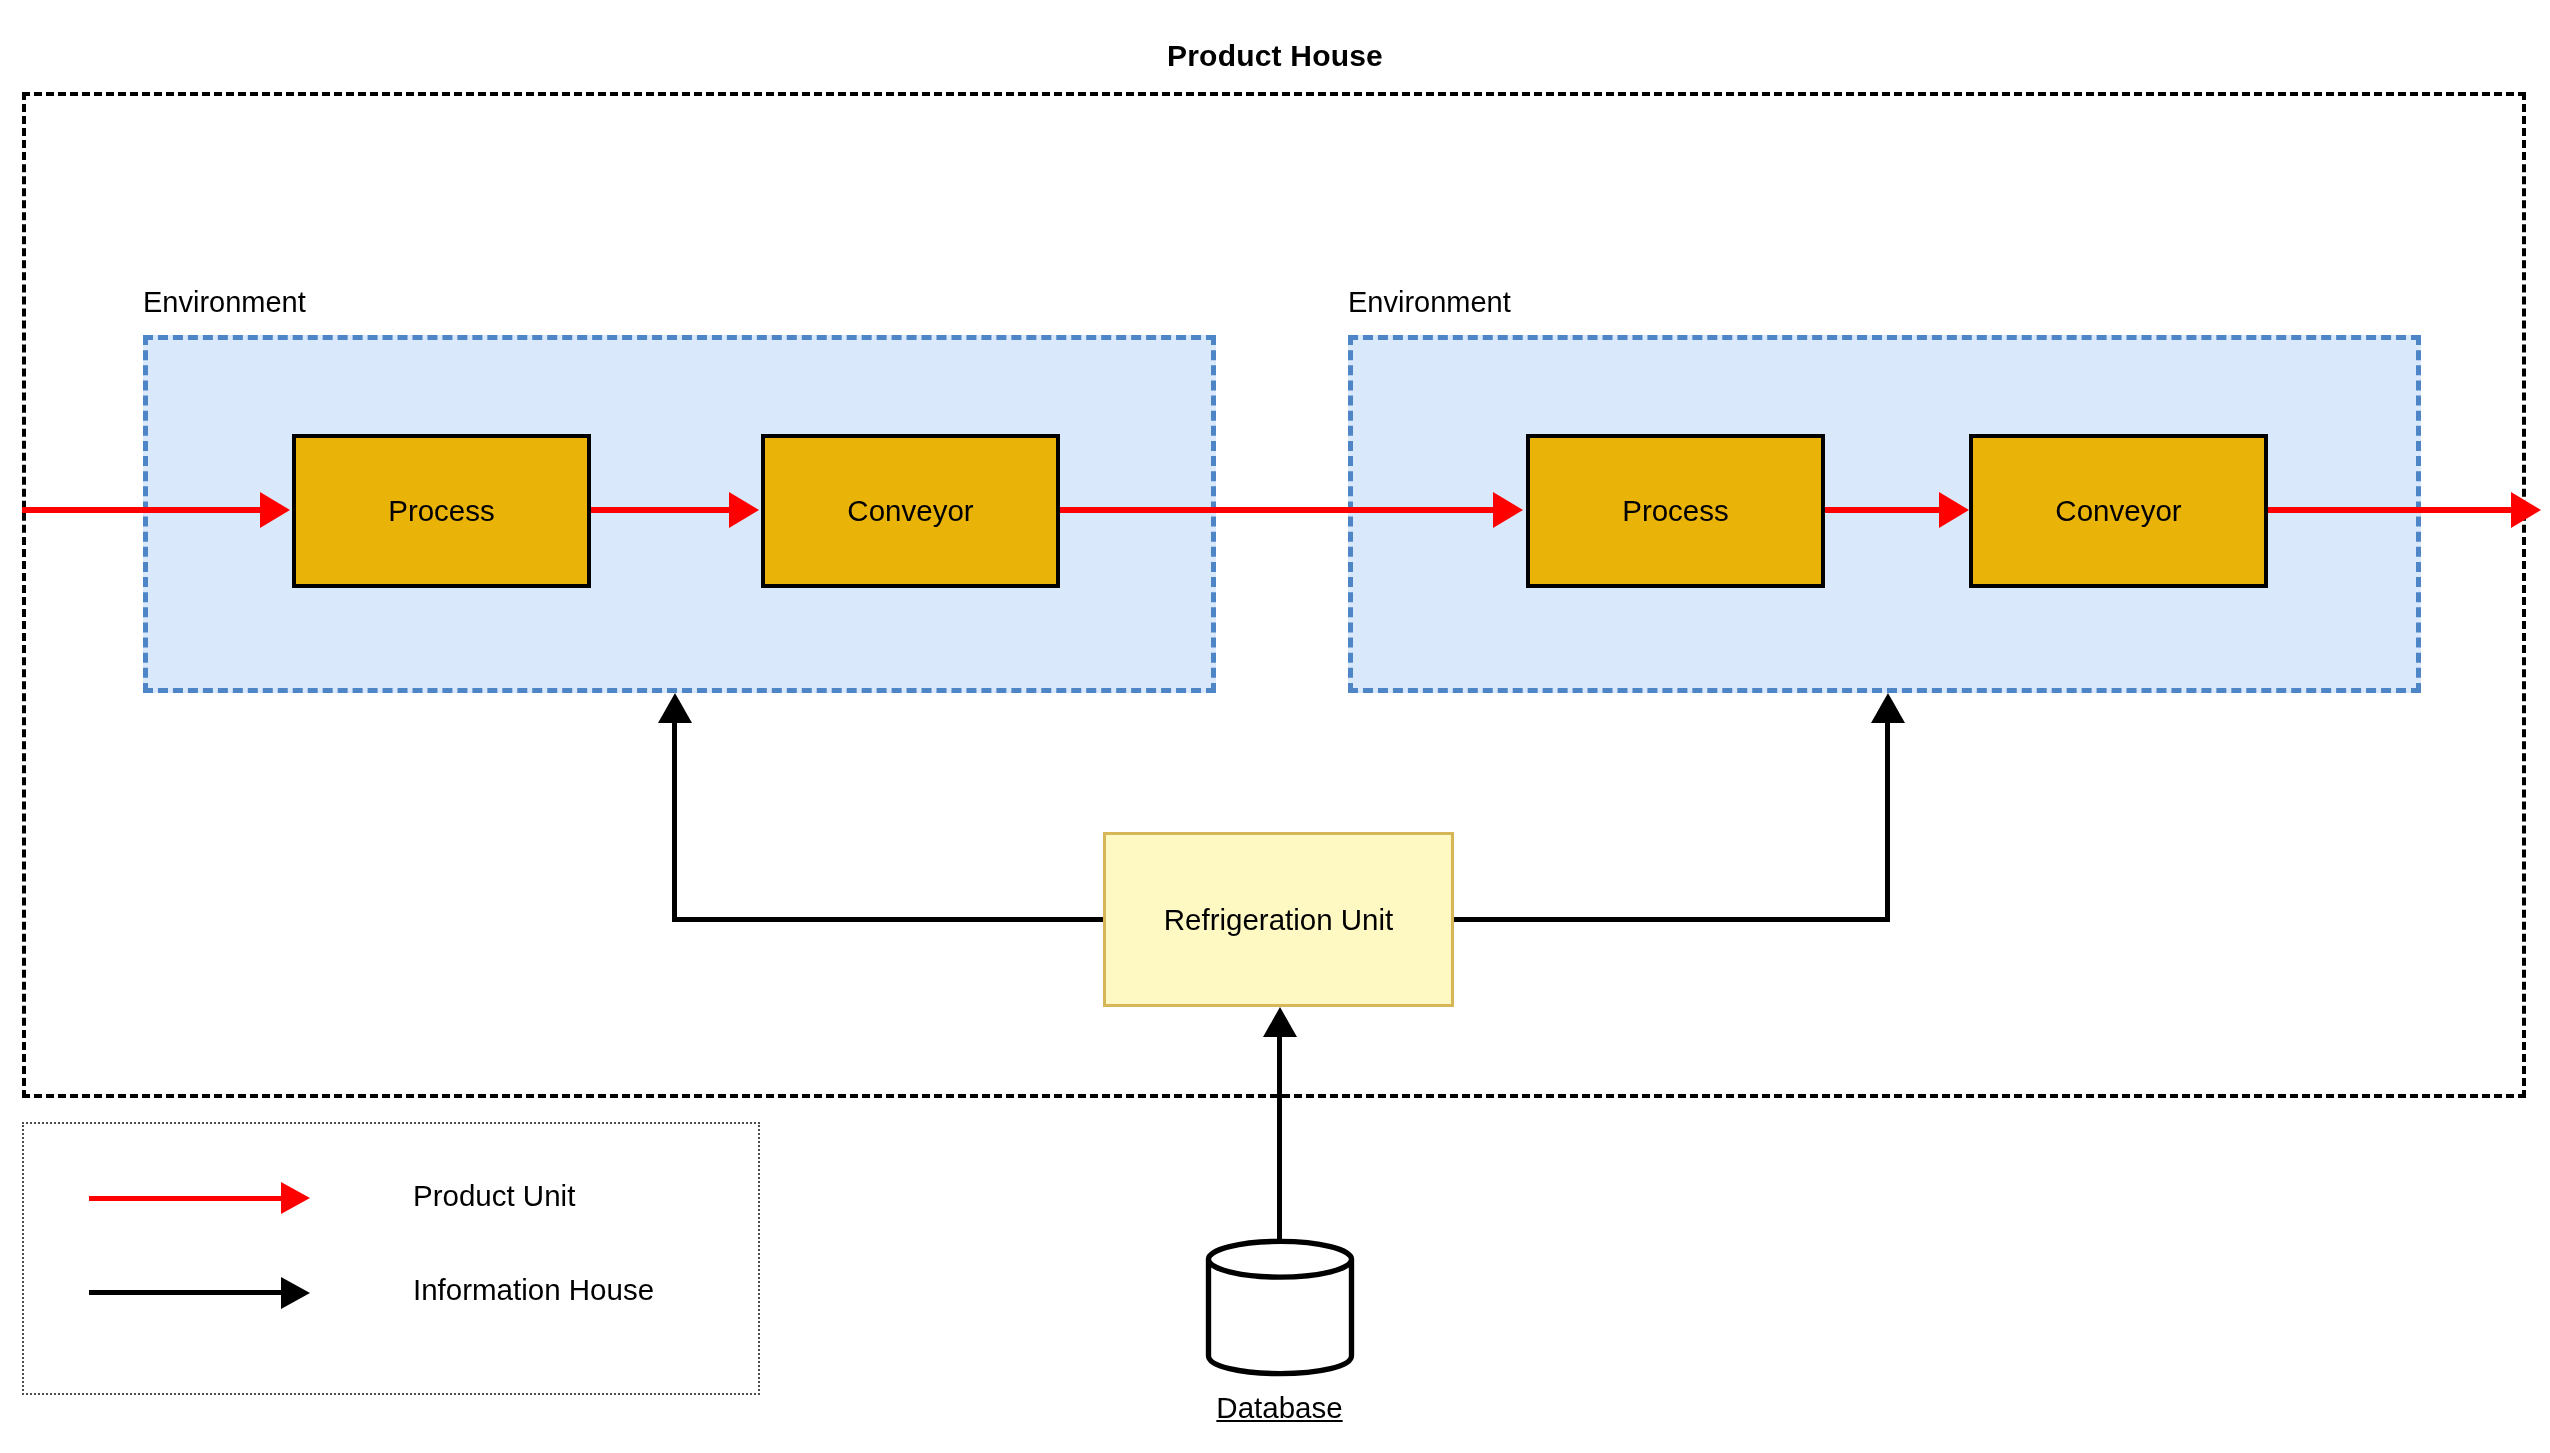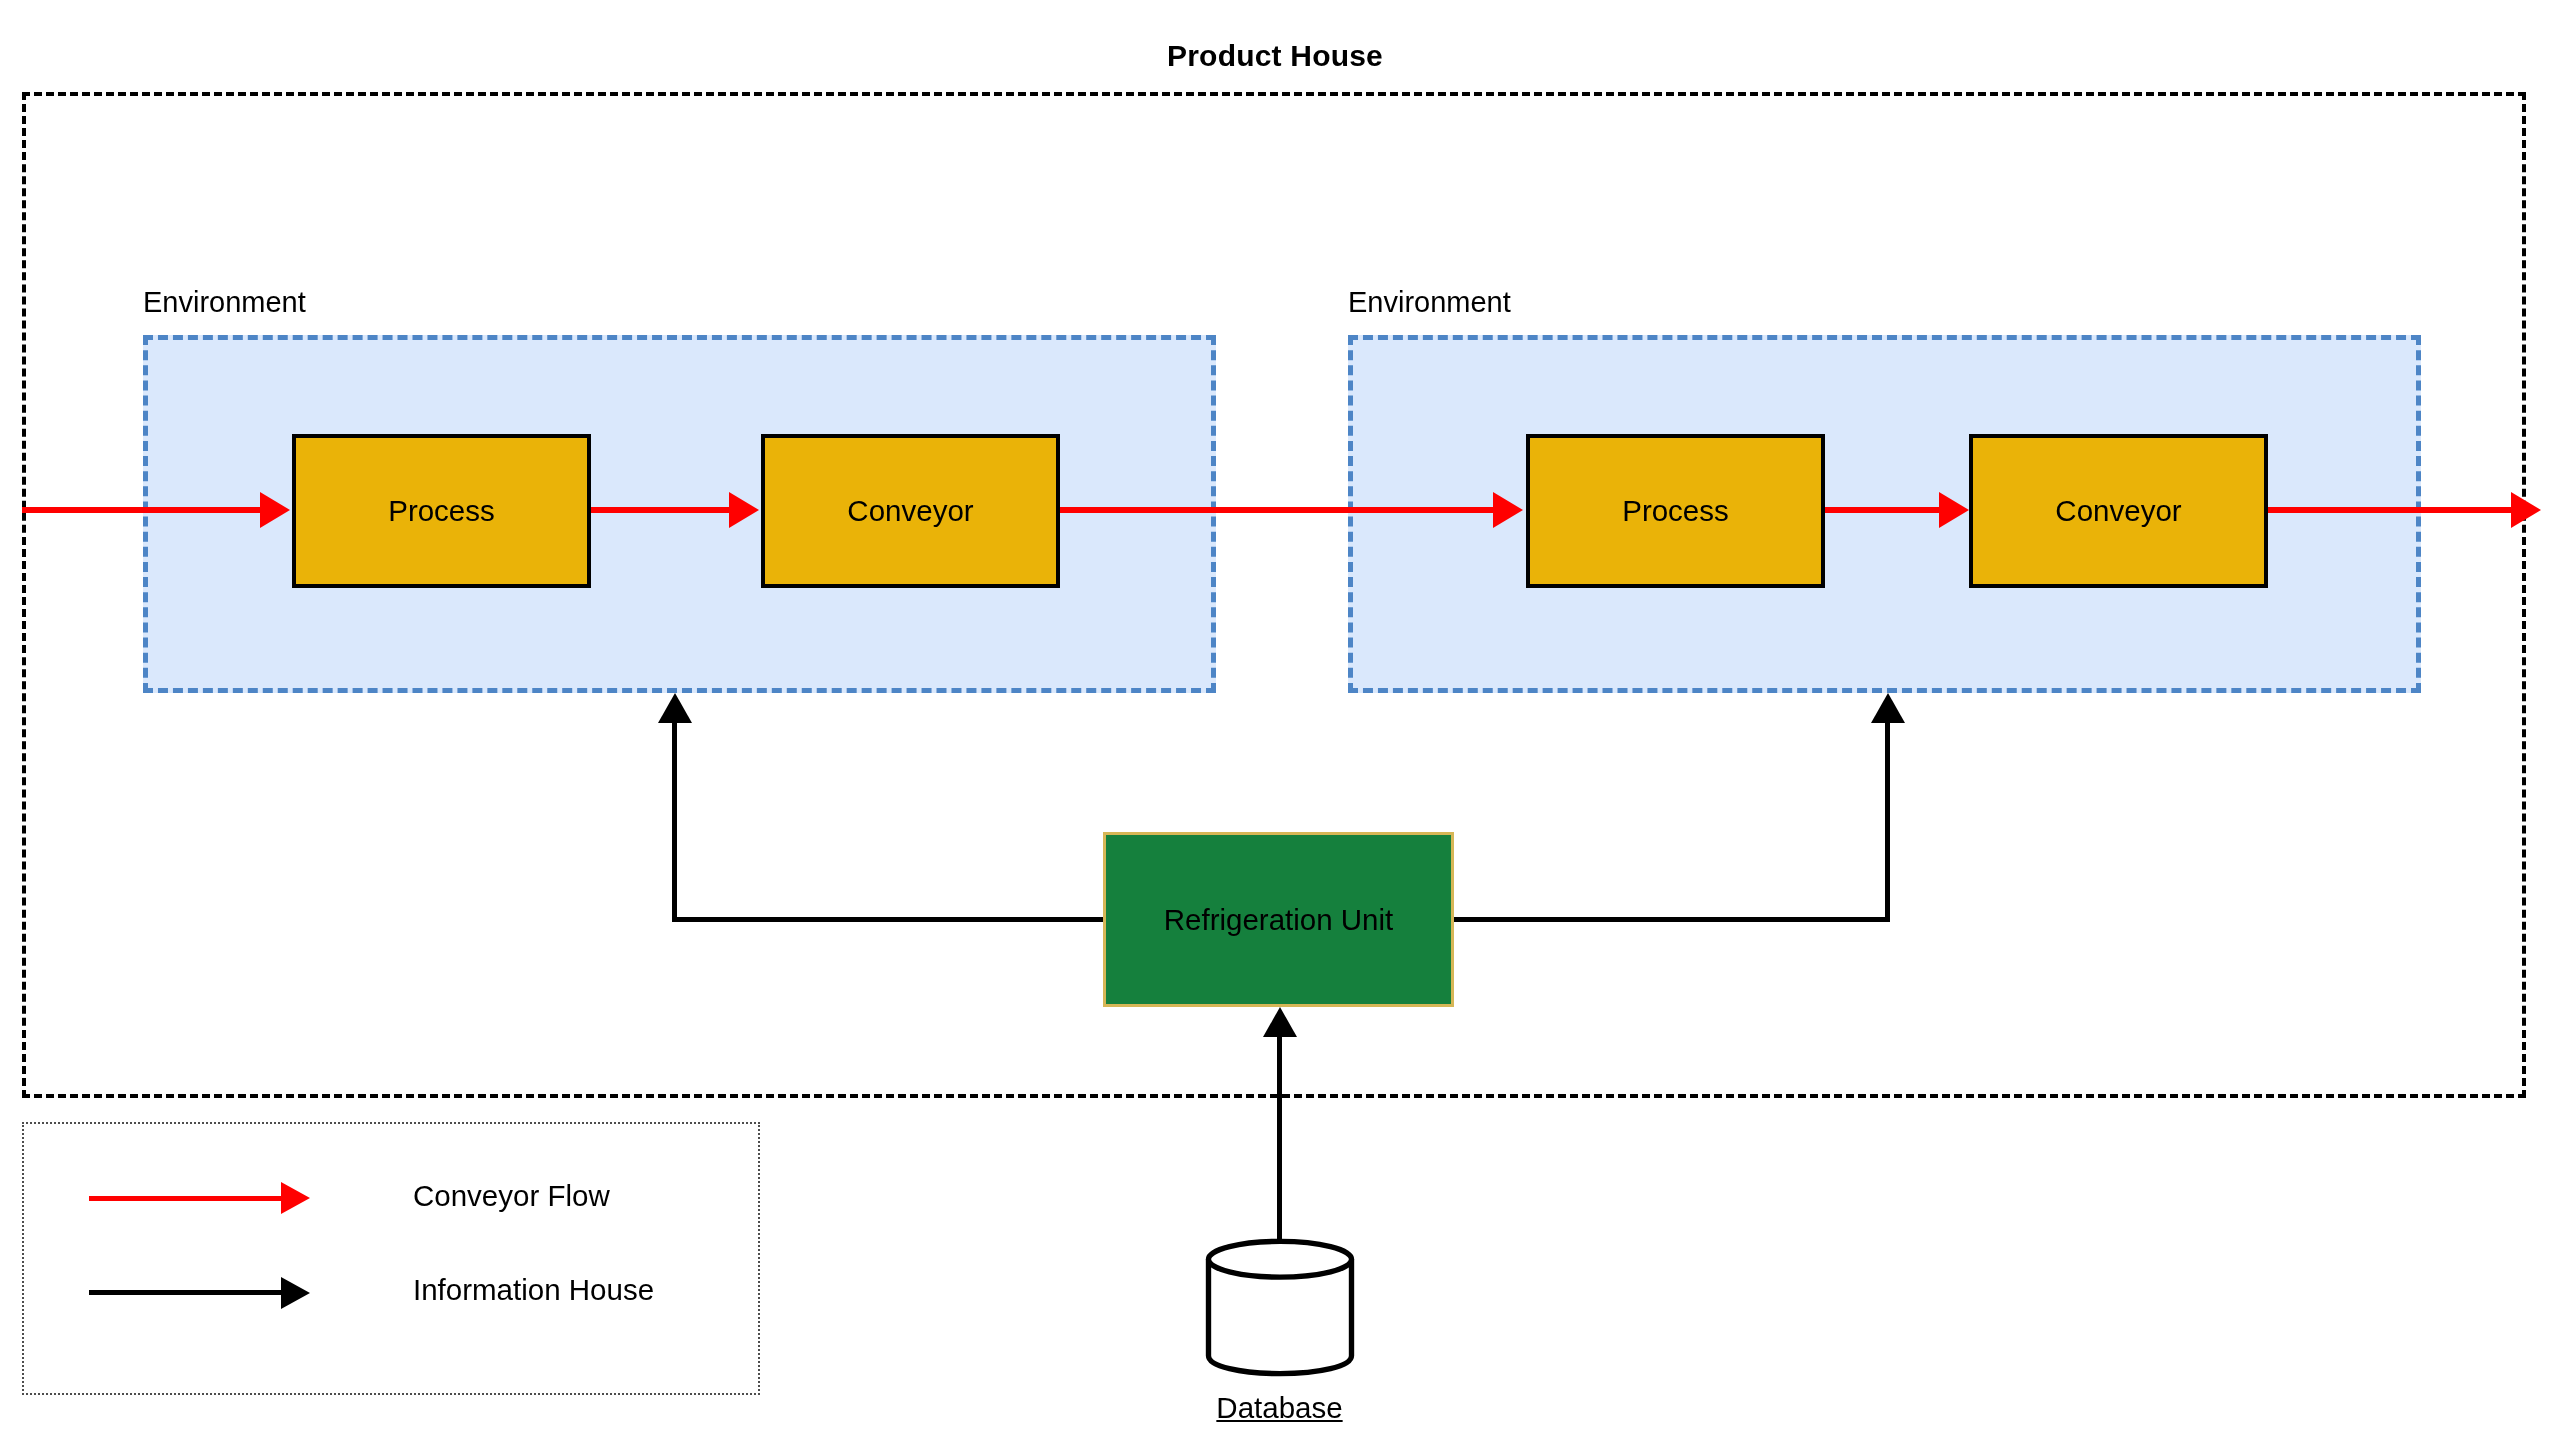--- a/index.html
+++ b/index.html
@@ -121,21 +121,21 @@
     z-index: 4;
   }
 
   
   .refrig-box {
     position: absolute;
     left: 1103px;
     top: 832px;
     width: 351px;
     height: 175px;
-    background: #15803d;
+    background: #fef9c3;
     border: 3.6px solid #d6b656;
     box-sizing: border-box;
     display: flex;
     align-items: center;
     justify-content: center;
     font-size: 29.5px;
     color: #000000;
     z-index: 6;
   }
 
@@ -249,20 +249,20 @@
       <path d="M6 26 L6 134 C6 146 42 154 86 154 C130 154 166 146 166 134 L166 26" fill="#ffffff" stroke="#000000" stroke-width="6"></path>
       <ellipse cx="86" cy="26" rx="80" ry="20" fill="#ffffff" stroke="#000000" stroke-width="6"></ellipse>
     </svg>
   </div>
   <div class="db-label">Database</div>
 
   <div class="legend-box"></div>
 
   <div class="legend-line legend-line-red"></div>
   <div class="legend-arrow legend-arrow-red"></div>
-  <div class="legend-label legend-label-1">Conveyor Flow</div>
+  <div class="legend-label legend-label-1">Product Unit</div>
 
   <div class="legend-line legend-line-black"></div>
   <div class="legend-arrow legend-arrow-black"></div>
   <div class="legend-label legend-label-2">Information House</div>
 
 </div>
 
 
 </body></html>

